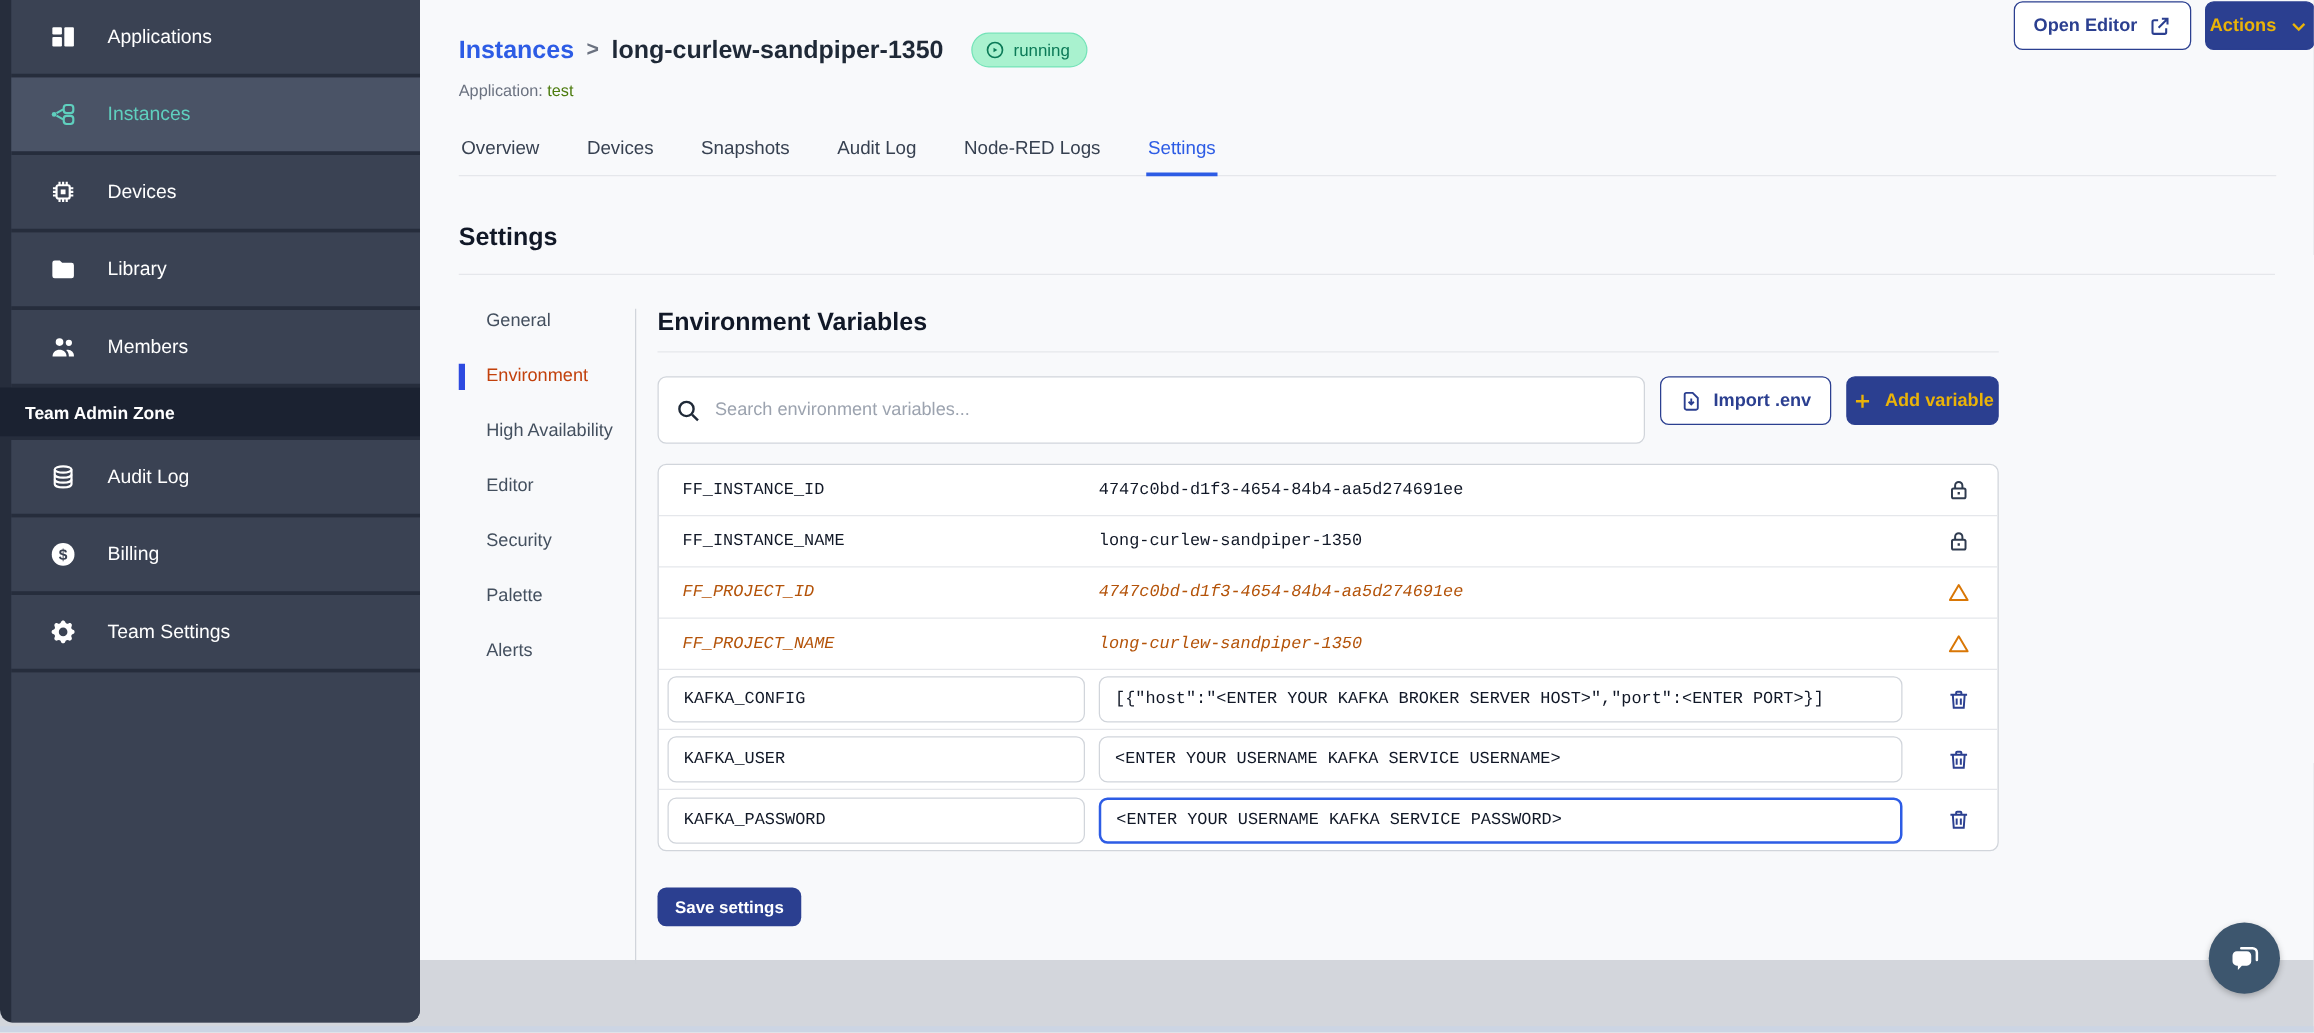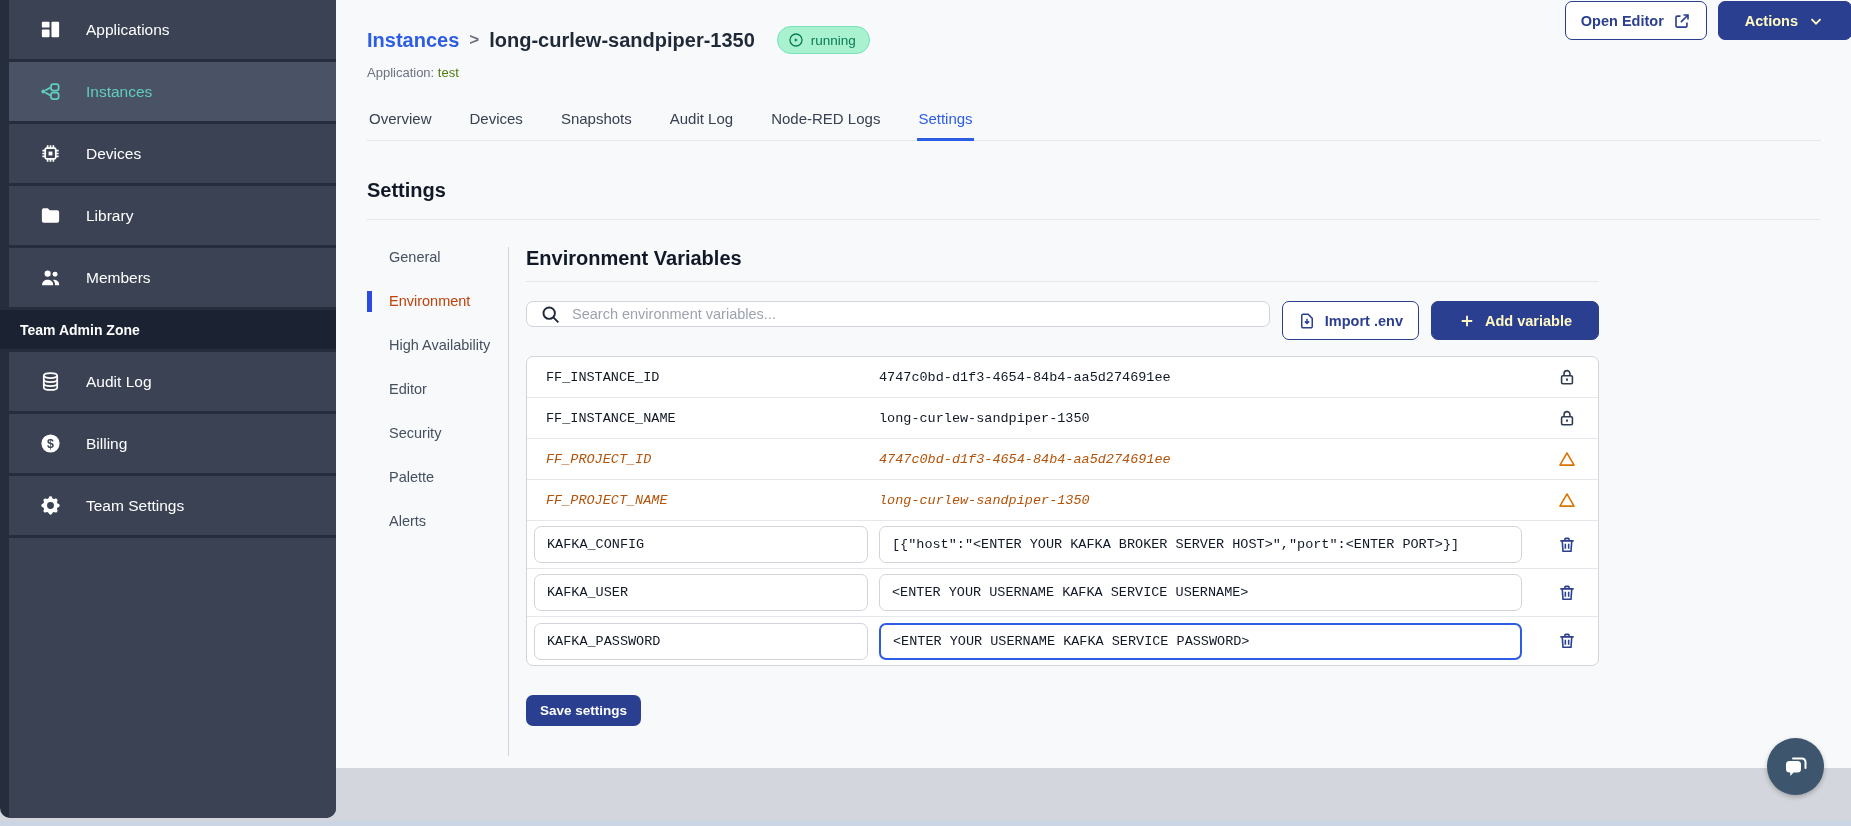--- a/index.html
+++ b/index.html
@@ -31,21 +31,21 @@
   .badge { margin-left:22px; display:inline-flex; align-items:center; gap:7px;
            background:#a9f2cf; color:#0b7a57; border:1px solid #74e3b8;
            border-radius:15px; padding:5px 13px 5px 10px; font-size:13.5px; }
   .badge svg { width:16px; height:16px; }
   .app-line { margin-top:11px; font-size:13px; color:#6b7280; }
   .app-link { color:#4d7c0f; cursor:pointer;margin-top:36px; }
   .hdr-buttons { position:absolute; top:1px; right:-1px; display:flex; gap:11px; }
   .btn { display:inline-flex; align-items:center; justify-content:center; gap:9px;
          border-radius:7px; font-weight:bold; font-size:14.5px; cursor:pointer; white-space:nowrap; }
   .btn-outline { background:#ffffff; border:1.5px solid #2b3f90; color:#2b3f90; padding:0 15px; height:39px; }
-  .btn-solid   { background:#2b3f90; border:1.5px solid #2b3f90; color:#fef9c3; padding:0 26px; height:39px; }
+  .btn-solid   { background:#2b3f90; border:1.5px solid #2b3f90; color:#eab308; padding:0 3px; height:39px; }
   .btn svg { width:18px; height:18px; }
 
   .tabs { display:flex; gap:36px; margin-top:22px; border-bottom:1px solid #e5e7eb; padding-left:1px; }
   .tab { padding:8px 1px 13px; font-size:15px; color:#374151; cursor:pointer; position:relative; }
   .tab.active { color:#2d5ce5; }
   .tab.active::after { content:""; position:absolute; left:0; right:0; bottom:-1px; height:3px; background:#2d5ce5; }
 
   
   .settings { padding:38px 31px 0; }
   .settings-title { font-size:20px; font-weight:bold; color:#111827; }
@@ -54,21 +54,21 @@
   .set-nav { width:141px; flex:0 0 141px; }
   .set-nav-item { font-size:14.5px; color:#44505f; margin-bottom:23px; line-height:21px;
                   padding-left:17px; border-left:5px solid transparent; cursor:pointer; }
   .set-nav-item.active { border-left-color:#2d4ae0; color:#c2410c; }
   .set-divider { width:1px; background:#d1d5db; }
   .env-panel { padding-left:17px; padding-bottom:30px; }
   .env-inner { width:1073px; }
   .env-title { font-size:20px; font-weight:bold; color:#111827; padding-bottom:11px;
                border-bottom:1px solid #e5e7eb; }
   .env-controls { display:flex; gap:12px; margin-top:19px; }
-  .search-box { flex:1; height:26px; background:#ffffff; border:1px solid #d1d5db; border-radius:7px;
+  .search-box { flex:1; height:54px; background:#ffffff; border:1px solid #d1d5db; border-radius:7px;
                 display:flex; align-items:center; padding:0 13px; gap:11px; }
   .search-box svg { width:21px; height:21px; flex:0 0 21px; }
   .search-box input { border:none; outline:none; flex:1; font-size:14.5px; color:#111827;
                       font-family:"Liberation Sans",sans-serif; background:transparent; }
   .search-box input::placeholder { color:#9ca3af; }
 
   .env-table { margin-top:16px; border:1px solid #d1d5db; border-radius:7px; background:#ffffff; overflow:hidden; }
   .t-head { display:flex; align-items:center; background:#f3f4f6; border-bottom:1px solid #d1d5db;
             height:39px; font-weight:bold; font-size:14px; color:#1f2937; }
   .col-name { width:352px; flex:0 0 352px; padding-left:19px; }

